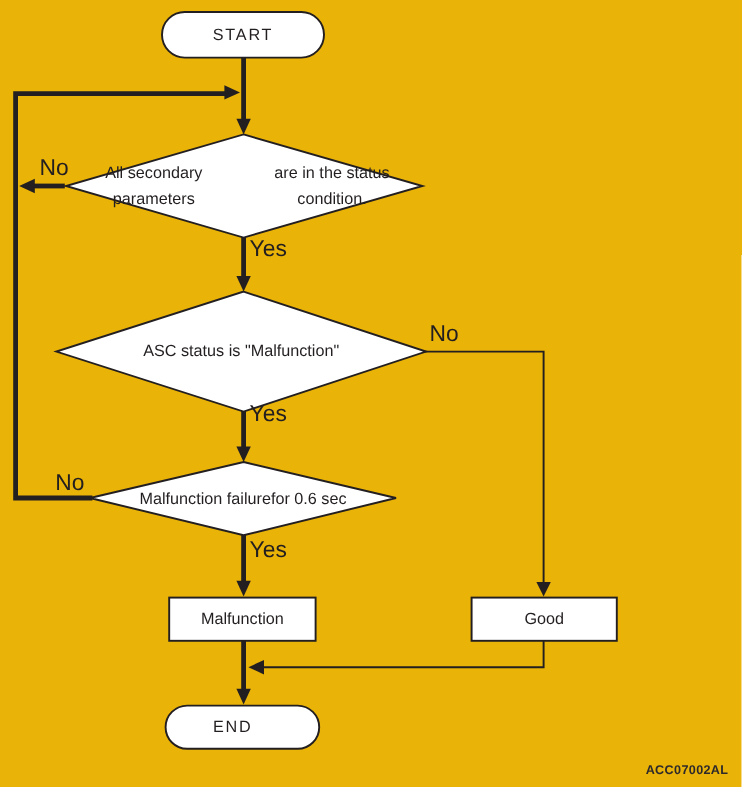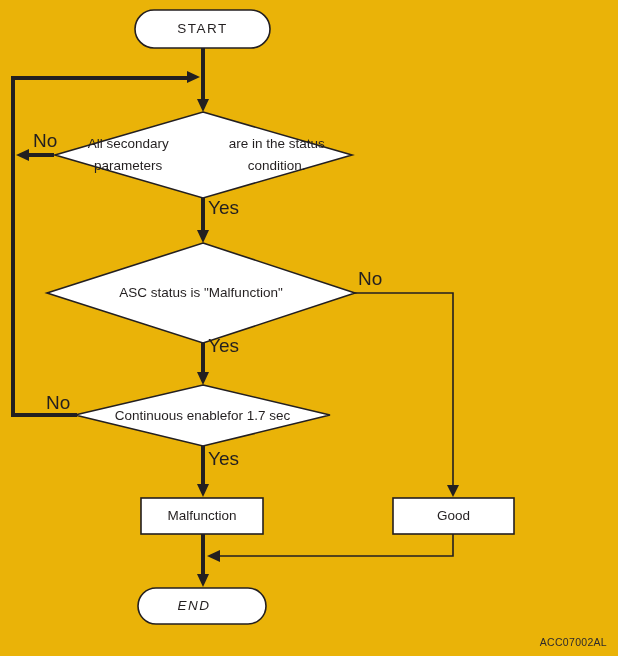--- a/index.html
+++ b/index.html
@@ -41,21 +41,21 @@
   .edge-label {
     position: absolute;
     font-size: 19px;
     line-height: 15px;
     color: #231f20;
     white-space: nowrap;
   }
   .fig-code {
     position: absolute;
     font-size: 10.5px;
-    font-weight: normal;
+    font-weight: bold;
     letter-spacing: 0.3px;
     color: #2e2a2b;
   }
 </style>
 </head>
 <body>
 
 <div id="stage">
 
   <svg id="flow-svg" width="618" height="656" viewBox="0 0 618 656">
@@ -101,29 +101,29 @@
   <div class="node-label spaced" style="left:135px; top:10px; width:135px; height:38px;">START</div>
 
   <div class="node-label col" style="left:55px; top:112px; width:297px; height:86px;">
     <span>All secondary parameters</span>
     <span>are in the status condition.</span>
   </div>
 
   <div class="node-label" style="left:47px; top:243px; width:308px; height:100px;">ASC status is "Malfunction"</div>
 
   <div class="node-label col" style="left:75px; top:385px; width:255px; height:61px;">
-    <span>Continuous enable</span>
-    <span>for 1.7 sec</span>
+    <span>Malfunction failure</span>
+    <span>for 0.6 sec</span>
   </div>
 
   <div class="node-label" style="left:141px; top:498px; width:122px; height:36px;">Malfunction</div>
 
   <div class="node-label" style="left:393px; top:498px; width:121px; height:36px;">Good</div>
 
-  <div class="node-label spaced" style="left:138px; top:588px; width:112px; height:36px;font-style:italic;">END</div>
+  <div class="node-label spaced" style="left:138px; top:588px; width:112px; height:36px;">END</div>
 
   <div class="edge-label" style="left:33px; top:133px;">No</div>
 
   <div class="edge-label" style="left:208px; top:200px;">Yes</div>
 
   <div class="edge-label" style="left:358px; top:271px;">No</div>
 
   <div class="edge-label" style="left:208px; top:338px;">Yes</div>
 
   <div class="edge-label" style="left:46px; top:395px;">No</div>

